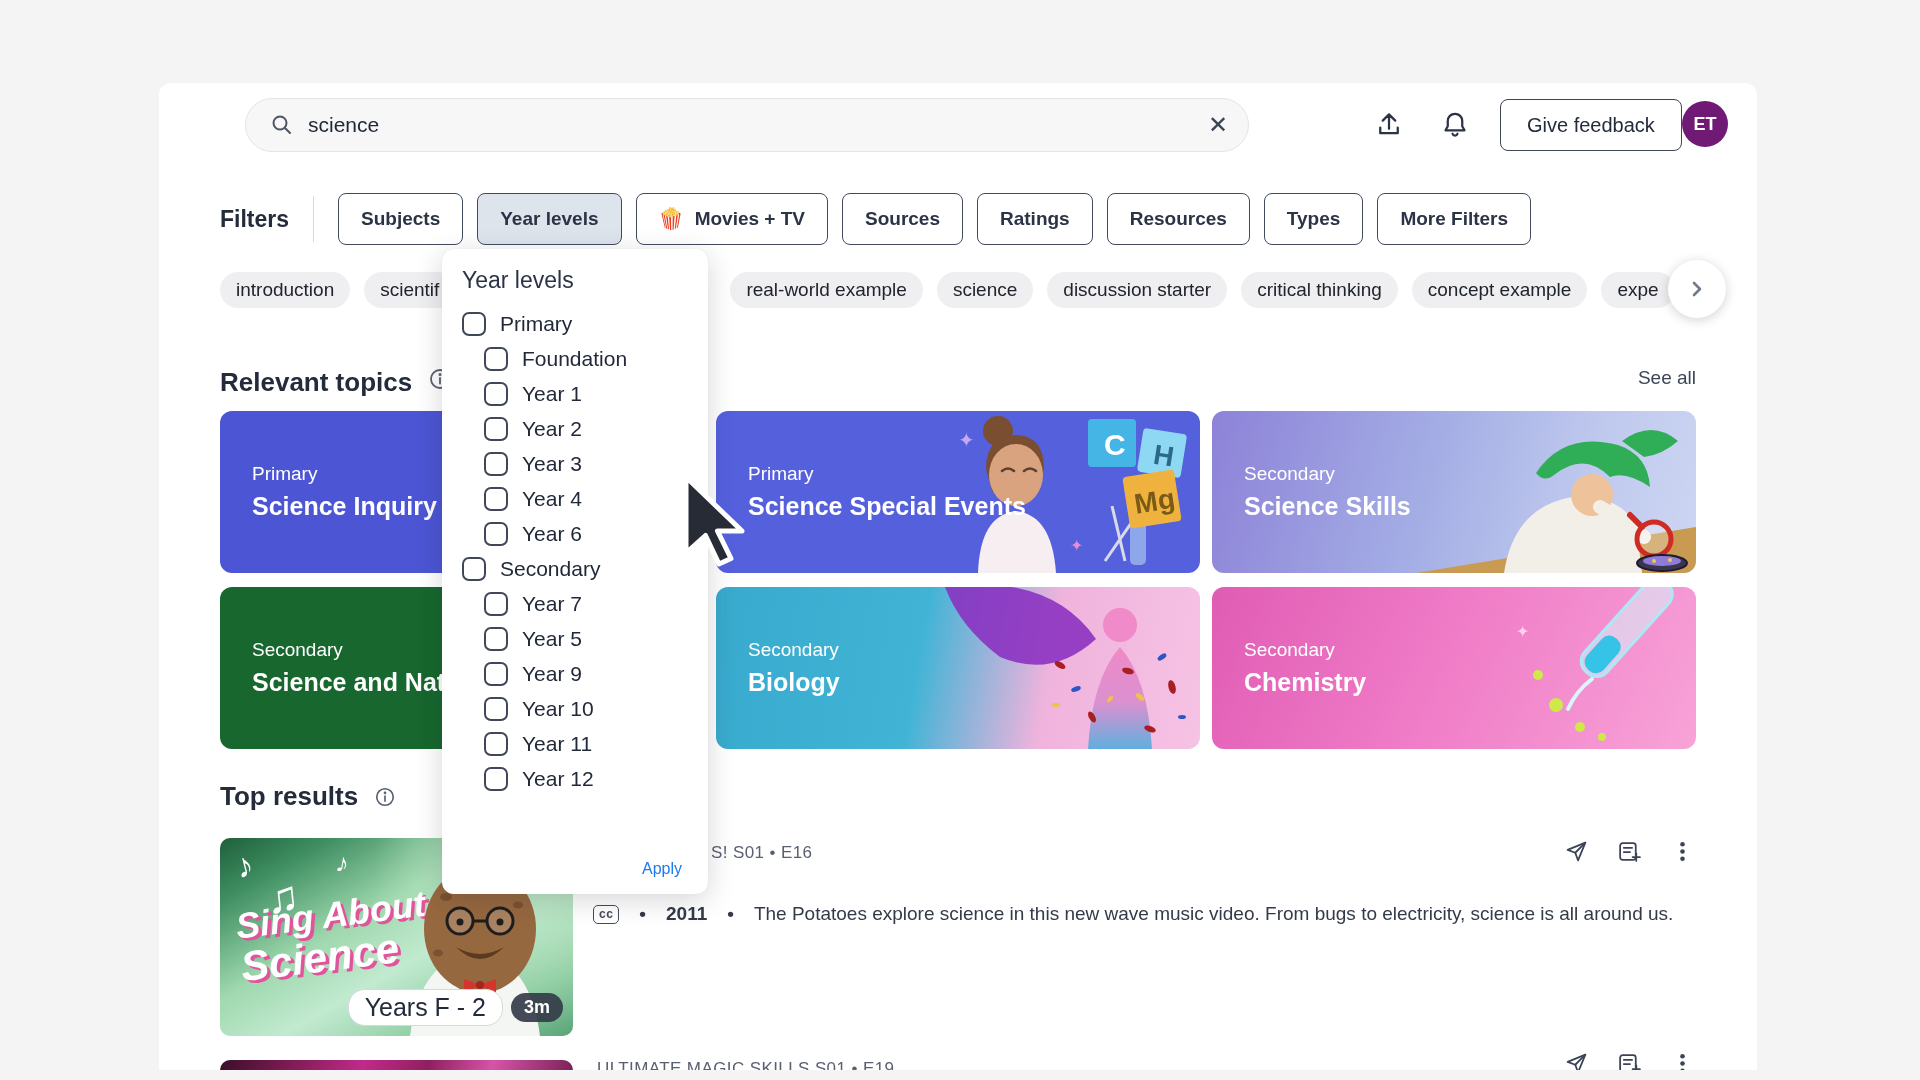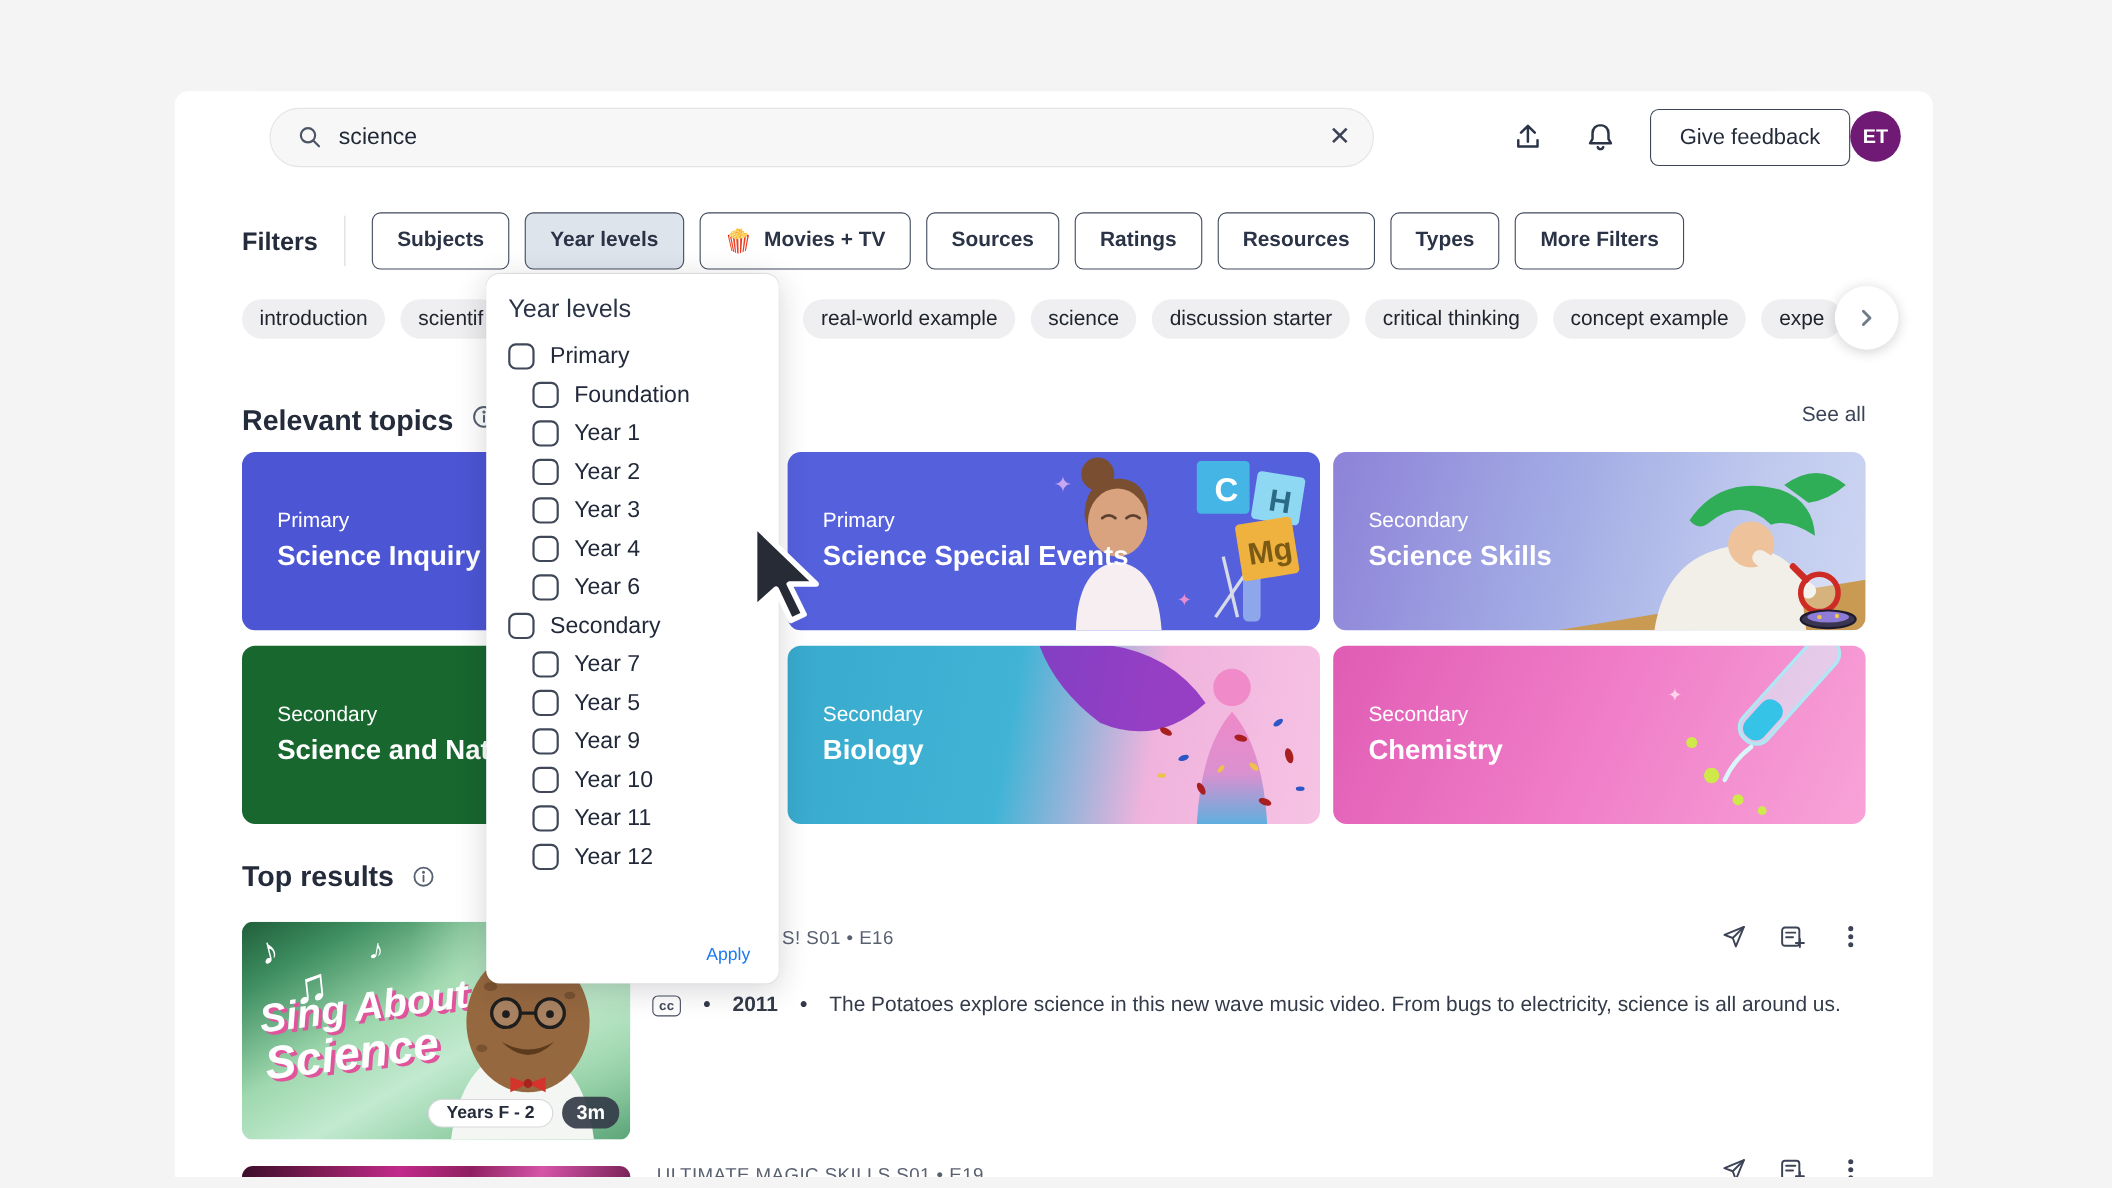--- a/index.html
+++ b/index.html
@@ -80,21 +80,21 @@
   .note { position:absolute; color:#fff; }
   .n1 { left:16px; top:8px; font-size:34px; transform:rotate(-14deg); }
   .n2 { left:46px; top:34px; font-size:44px; transform:rotate(-6deg); }
   .n3 { left:116px; top:10px; font-size:26px; transform:rotate(10deg); }
   .thumb-title { position:absolute; left:18px; top:58px; transform:rotate(-7deg);
     color:#fff; font-style:italic; font-weight:700; line-height:1.05;
     text-shadow:3px 3px 0 #e0549c; }
   .thumb-title .l1 { font-size:36px; }
   .thumb-title .l2 { font-size:42px; }
   .badges { position:absolute; right:10px; bottom:10px; display:flex; gap:8px; align-items:center; z-index:3; }
-  .badge-years { background:#fff; border:1px solid #d8d8da; color:#242b3a; font-size:16px; font-weight:700;
+  .badge-years { background:#fff; border:1px solid #d8d8da; color:#242b3a; font-size:25px; font-weight:400;
     padding:3px 16px; border-radius:17px; }
   .badge-dur { background:rgba(52,60,72,.92); color:#fff; font-size:18px; font-weight:600;
     padding:4px 13px; border-radius:17px; }
   .r-title { position:absolute; font-size:17px; font-weight:500; color:#596070; letter-spacing:.4px; cursor:pointer; }
   .r-title1 { left:552px; top:760px; }
   .r-title2 { left:438px; top:976px; }
   .r-icons { position:absolute; right:62px; display:flex; gap:28px; color:#3c4356; }
   .r-icons1 { top:756px; } .r-icons2 { top:968px; }
   .r-icons span, .r-icons button { background:none; border:none; color:#3c4356; cursor:pointer; display:flex; }
   .meta { position:absolute; left:434px; top:820px; display:flex; align-items:center; gap:20px;

